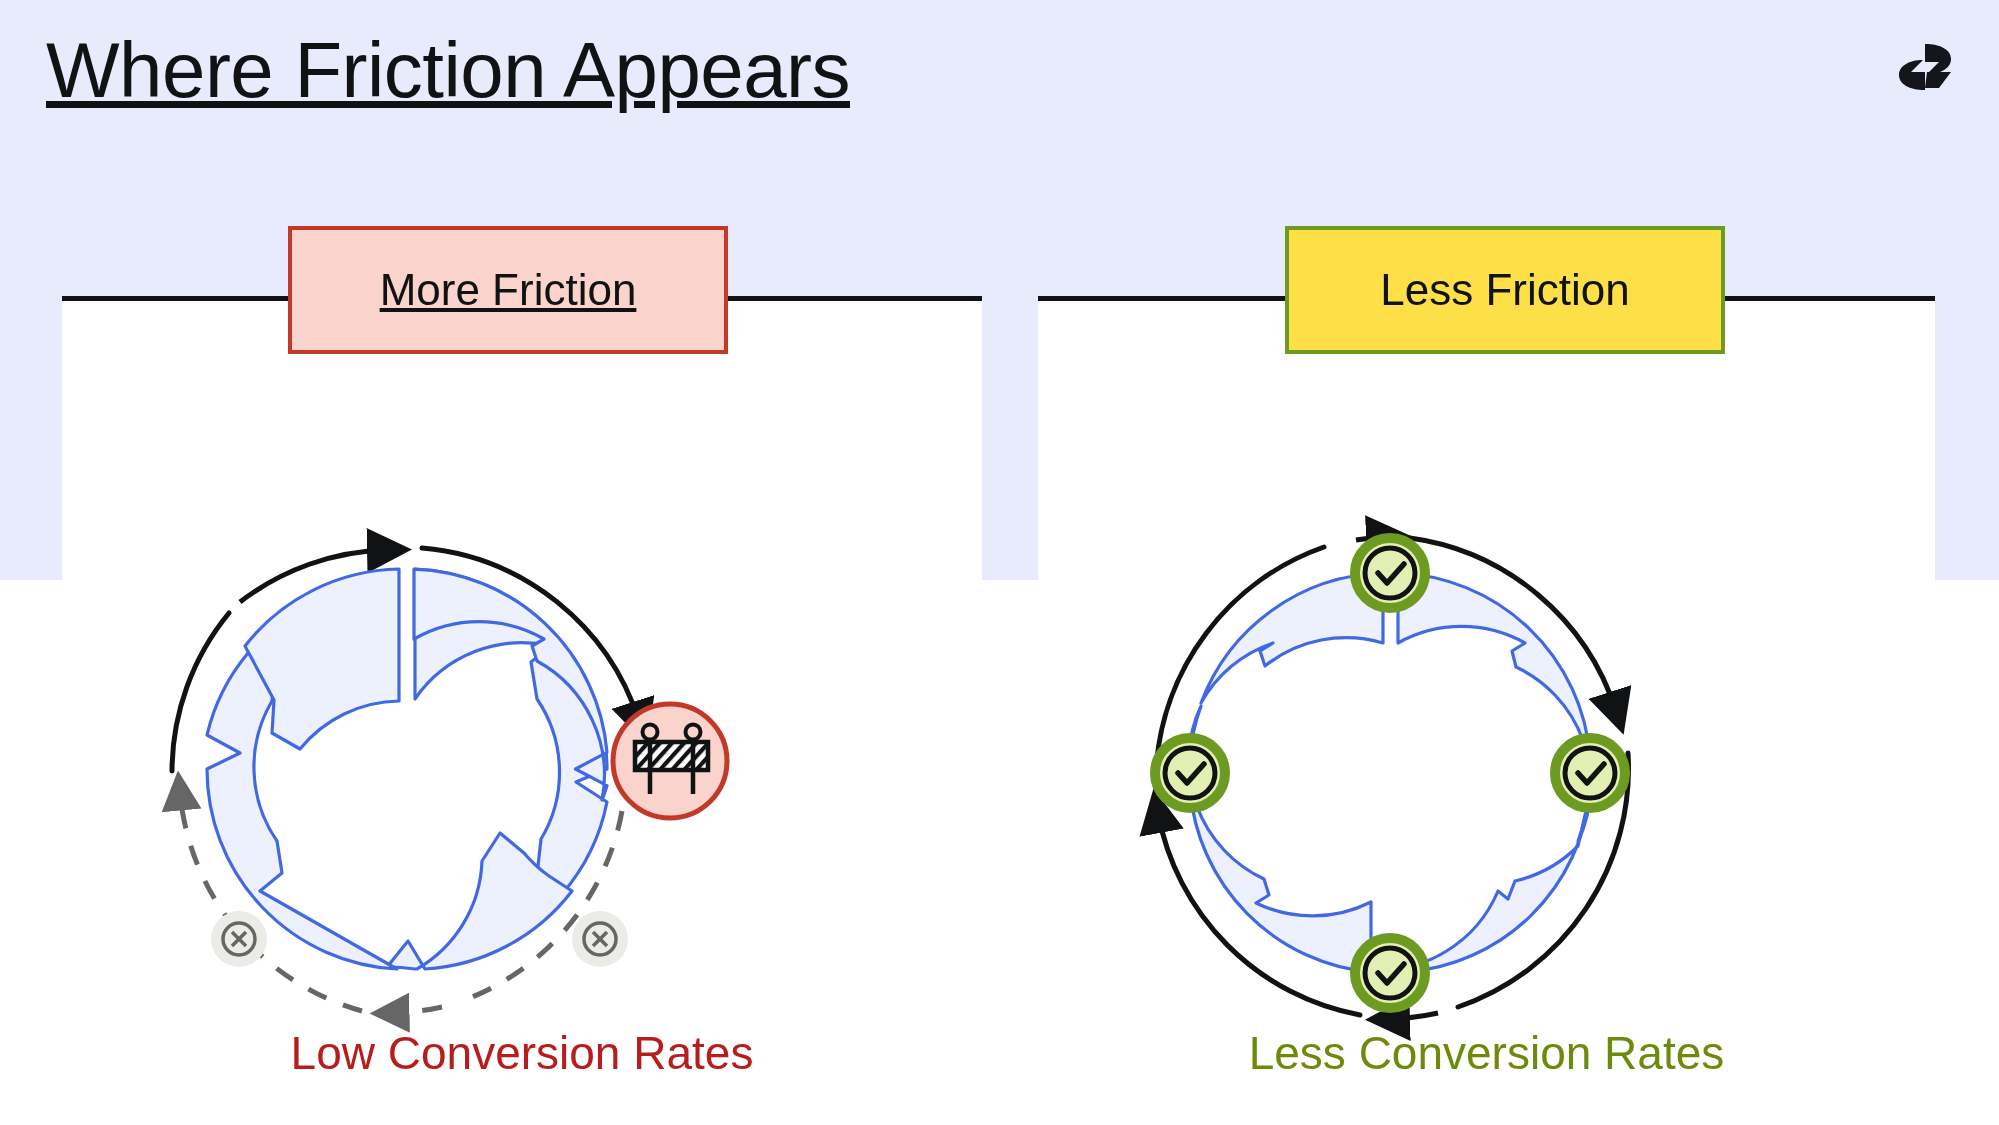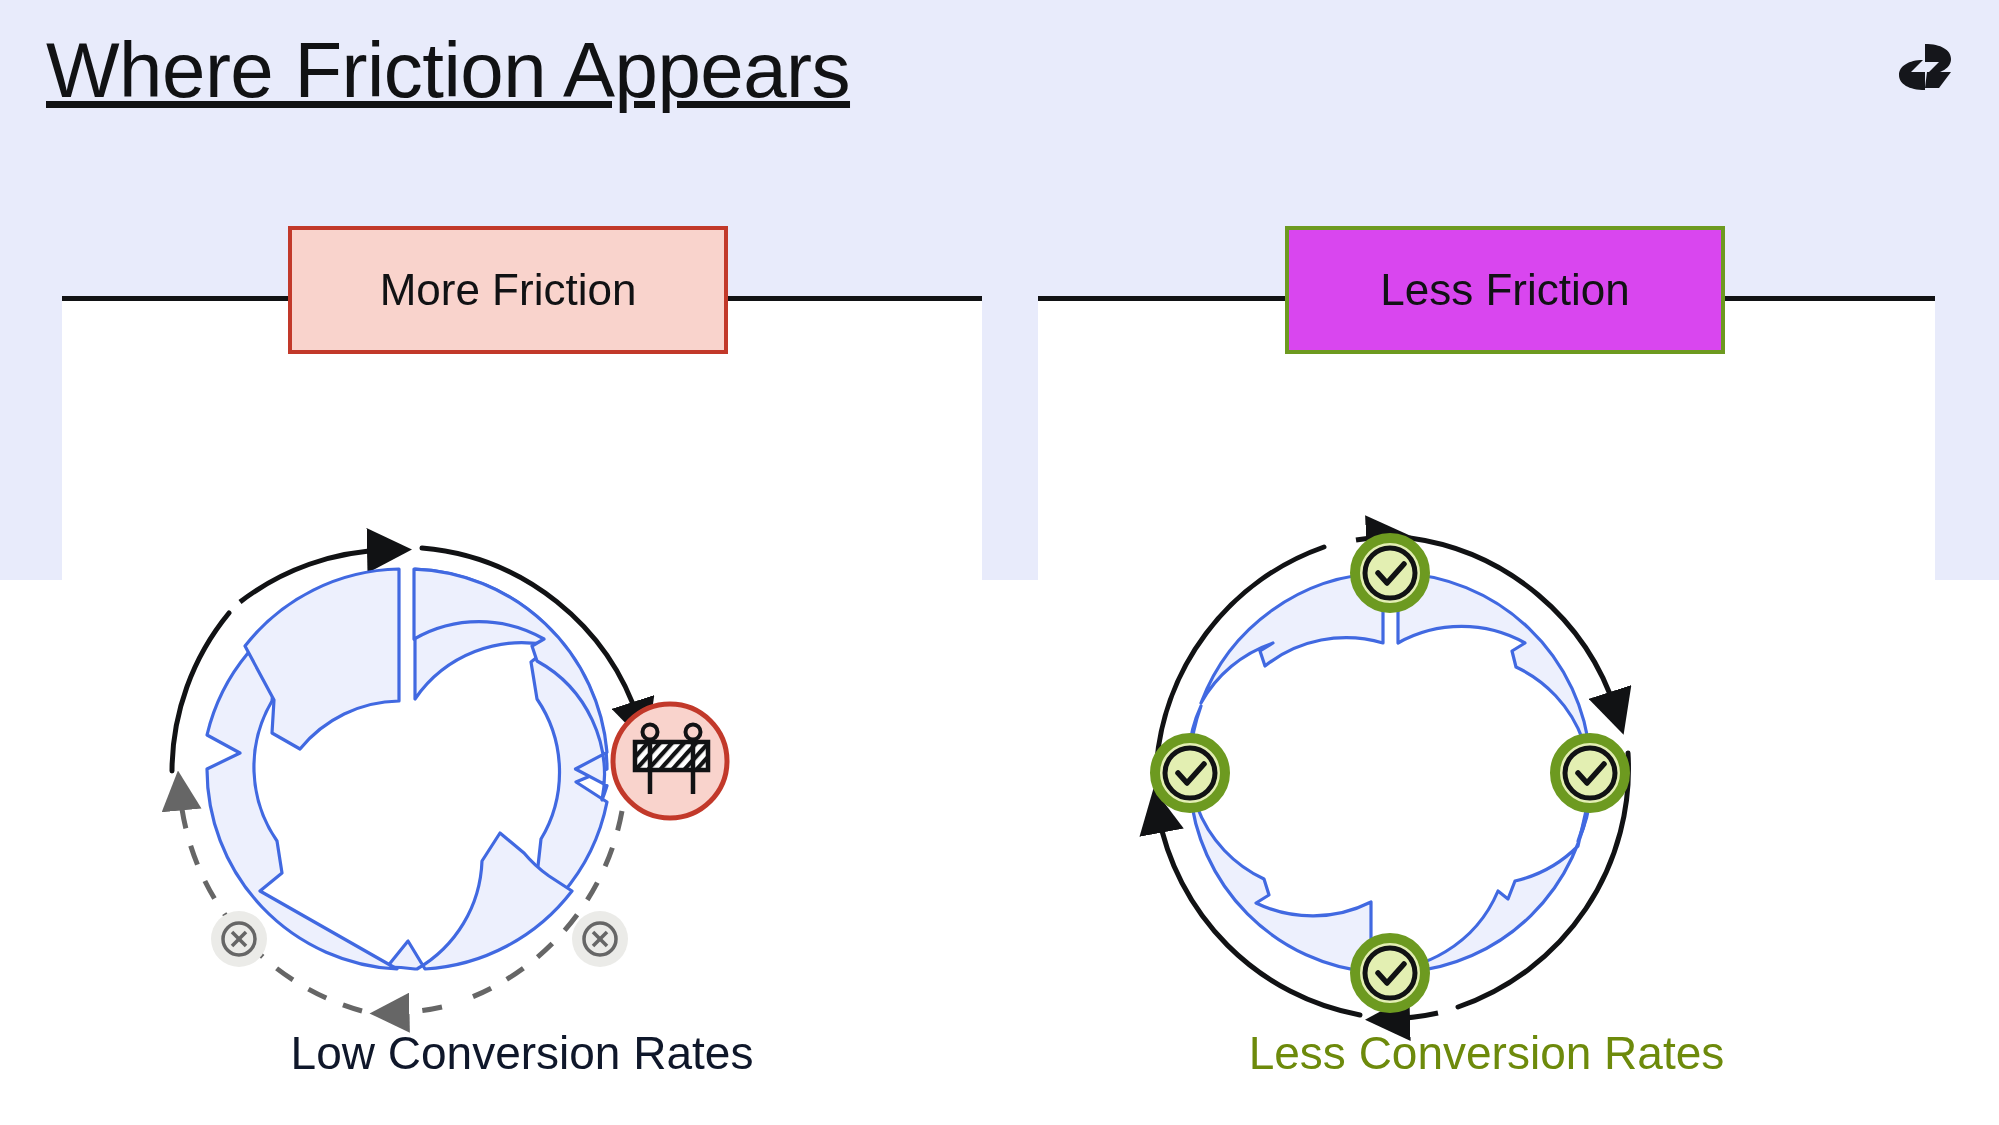--- a/index.html
+++ b/index.html
@@ -42,36 +42,36 @@
   
   .chip {
     position:absolute; top:226px;
     width:440px; height:128px;
     display:flex; align-items:center; justify-content:center;
     font-size:44px; color:#111214; font-weight:400;
     white-space:nowrap;
     z-index:6;
   }
   #chip-more {
-    left:288px; background:#F9D3CC; border:4px solid #C2392A;
+    left:288px; background:#F9D3CC; border:4px solid #C2392A;text-decoration:underline;
   }
   #chip-less {
-    left:1285px; background:#d946ef; border:4px solid #6D9A20;
+    left:1285px; background:#fde047; border:4px solid #6D9A20;
   }
 
   
   .diagram { position:absolute; top:0; left:0; }
 
   
   .caption {
     position:absolute; top:1026px;
     width:920px; text-align:center;
     font-size:46px; font-weight:400; white-space:nowrap;
   }
-  #caption-left  { left:62px;   color:#0f172a; }
+  #caption-left  { left:62px;   color:#b91c1c; }
   #caption-right { left:1038px; width:897px; color:#6D8A0B; }
 </style>
 </head>
 <body>
 
 <div id="bg-lavender"></div>
 <div id="bg-white"></div>
 
 <h1 id="page-title">Where Friction Appears</h1>
 

